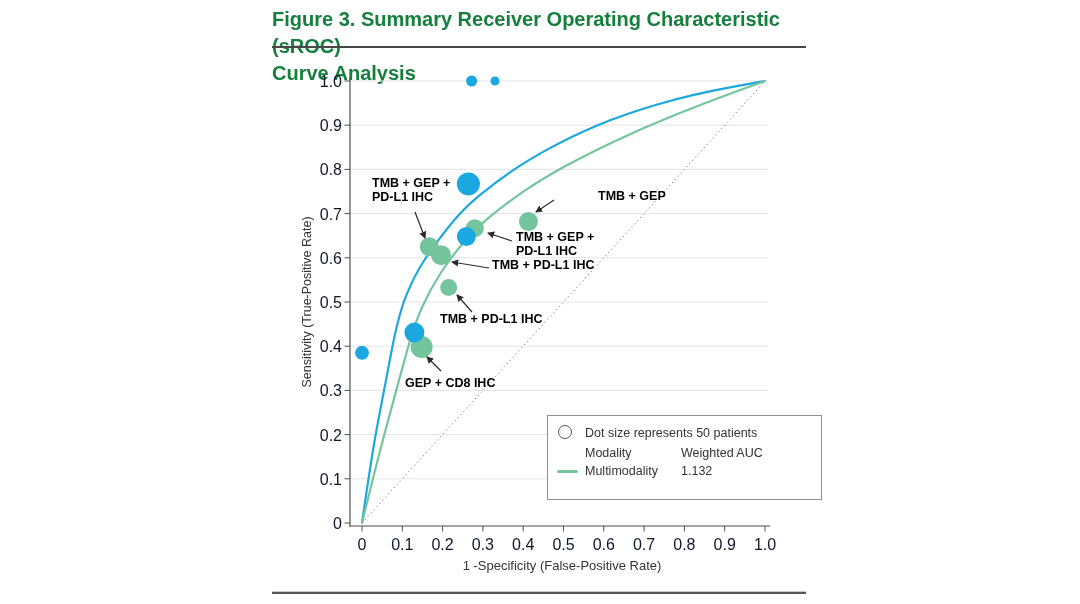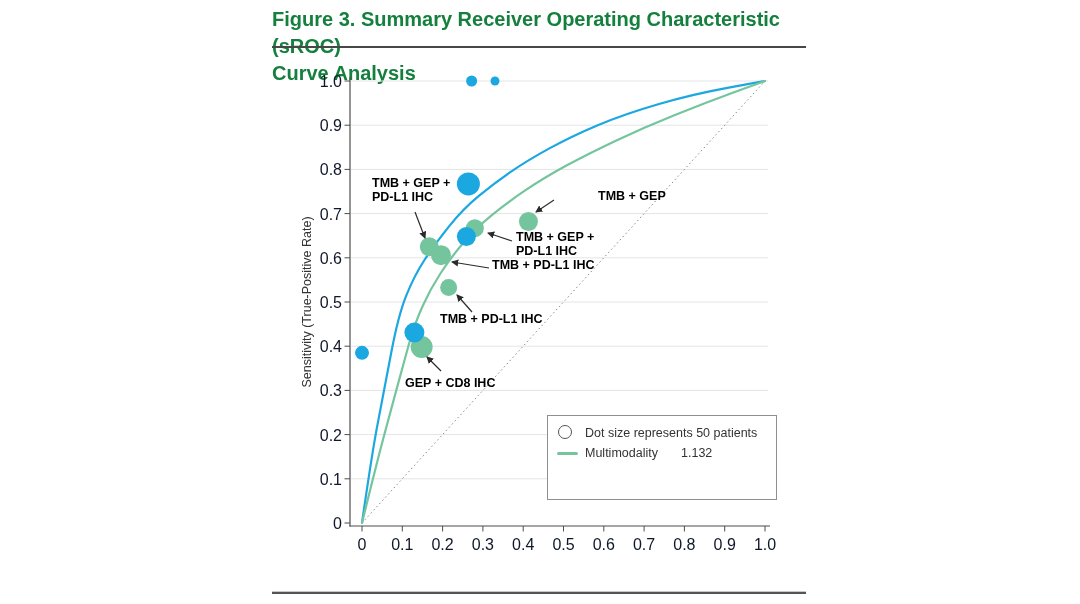--- a/index.html
+++ b/index.html
@@ -12,21 +12,21 @@
   .bottom-rule{top:592px;height:2px;background:#555;box-shadow:0 -1px 0 #c9c9c9;}
   #chart-svg{position:absolute;left:0;top:0;}
   .ylab{position:absolute;left:307px;top:302px;transform:translate(-50%,-50%) rotate(-90deg);
         font-size:12.5px;color:#333;white-space:nowrap;}
   .xlab{position:absolute;left:352px;top:558px;width:420px;text-align:center;font-size:13px;color:#333;}
   .tick-label{position:absolute;font-size:16px;color:#0f172a;}
   .xtick{width:34px;text-align:center;}
   .ytick{width:32px;text-align:right;}
   .anno{position:absolute;font-size:12.5px;font-weight:600;color:#000000;line-height:1.12;
         white-space:pre-line;}
-  .legend{position:absolute;left:547px;top:415px;width:230px;height:85px;background:#fff;
+  .legend{position:absolute;left:547px;top:415px;width:275px;height:85px;background:#fff;
           border:1px solid #8f8f8f;font-size:12.5px;color:#333;z-index:5;box-sizing:border-box;}
   .lg-row{position:relative;height:18px;line-height:18px;}
   .lg-note-row{margin-top:6px;height:22px;line-height:22px;}
   .lg-circle{position:absolute;left:10px;top:3px;width:14px;height:14px;border:1.6px solid #555;
              border-radius:50%;background:#fff;box-sizing:border-box;}
   .lg-note-text{position:absolute;left:37px;}
   .lg-col1{position:absolute;left:37px;}
   .lg-col2{position:absolute;left:133px;}
   .lg-line{position:absolute;left:9px;top:8px;width:21px;height:3px;border-radius:2px;}
   .overlay{position:absolute;left:0;top:0;width:1080px;height:604px;pointer-events:none;}
@@ -97,20 +97,21 @@
       <circle cx="362" cy="352.83" r="7" fill="#1ba7e0"></circle>
       <line x1="415" y1="212" x2="425" y2="238" stroke="#2b2b2b" stroke-width="1.2" marker-end="url(#arr)"></line>
       <line x1="554" y1="200" x2="536" y2="212" stroke="#2b2b2b" stroke-width="1.2" marker-end="url(#arr)"></line>
       <line x1="512" y1="241" x2="488" y2="233" stroke="#2b2b2b" stroke-width="1.2" marker-end="url(#arr)"></line>
       <line x1="489" y1="268" x2="452" y2="262" stroke="#2b2b2b" stroke-width="1.2" marker-end="url(#arr)"></line>
       <line x1="472" y1="312" x2="457" y2="295" stroke="#2b2b2b" stroke-width="1.2" marker-end="url(#arr)"></line>
       <line x1="441" y1="371" x2="427" y2="357" stroke="#2b2b2b" stroke-width="1.2" marker-end="url(#arr)"></line>
     </svg>
 
   <div class="ylab">Sensitivity (True-Positive Rate)</div>
+  <div class="xlab">1 -Specificity (False-Positive Rate)</div>
 
   <div id="xticks" class="overlay">
       <div class="tick-label xtick" style="left: 345px; top: 536px;">0</div>
       <div class="tick-label xtick" style="left: 385.3px; top: 536px;">0.1</div>
       <div class="tick-label xtick" style="left: 425.6px; top: 536px;">0.2</div>
       <div class="tick-label xtick" style="left: 465.9px; top: 536px;">0.3</div>
       <div class="tick-label xtick" style="left: 506.2px; top: 536px;">0.4</div>
       <div class="tick-label xtick" style="left: 546.5px; top: 536px;">0.5</div>
       <div class="tick-label xtick" style="left: 586.8px; top: 536px;">0.6</div>
       <div class="tick-label xtick" style="left: 627.1px; top: 536px;">0.7</div>
@@ -141,20 +142,24 @@
       <div class="anno" style="left: 440px; top: 312px;">TMB + PD-L1 IHC</div>
       <div class="anno" style="left: 405px; top: 376px;">GEP + CD8 IHC</div>
     </div>
 
   <div class="legend">
     <div class="lg-row lg-note-row">
       <span class="lg-circle"></span>
       <span class="lg-note-text">Dot size represents 50 patients</span>
     </div>
     <div class="lg-row">
+      <span class="lg-col1">Modality</span>
+      <span class="lg-col2">Weighted AUC</span>
+    </div>
+    <div class="lg-row">
       <span class="lg-line" id="sw1" style="background: rgb(116, 197, 157);"></span>
       <span class="lg-col1">Multimodality</span>
       <span class="lg-col2">1.132</span>
     </div>
   </div>
 
   <div class="rule bottom-rule"></div>
 </div>
 
 </body></html>

